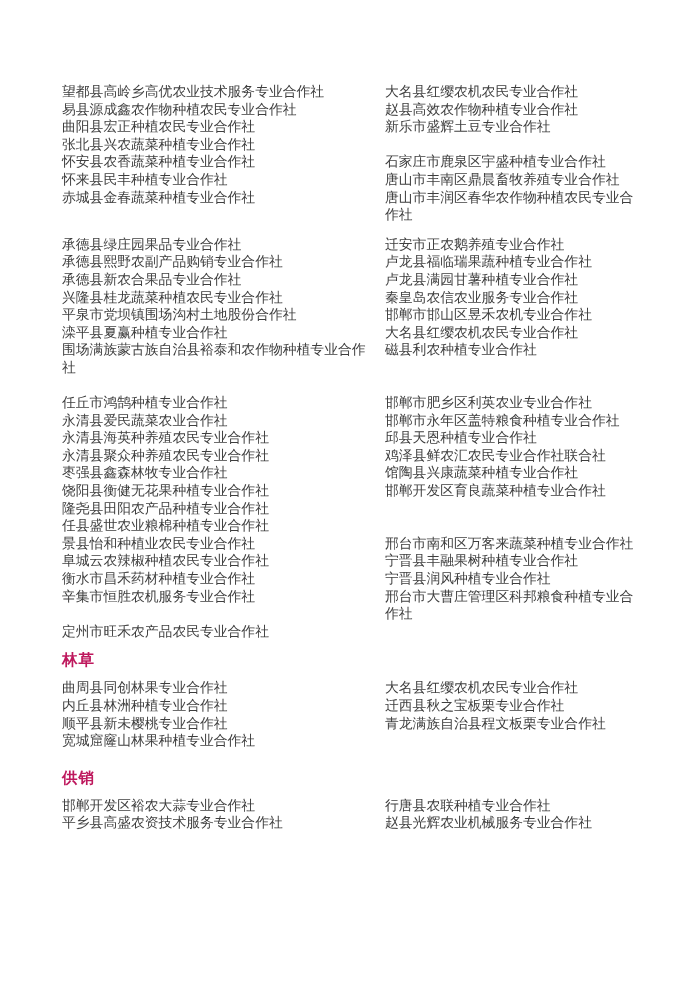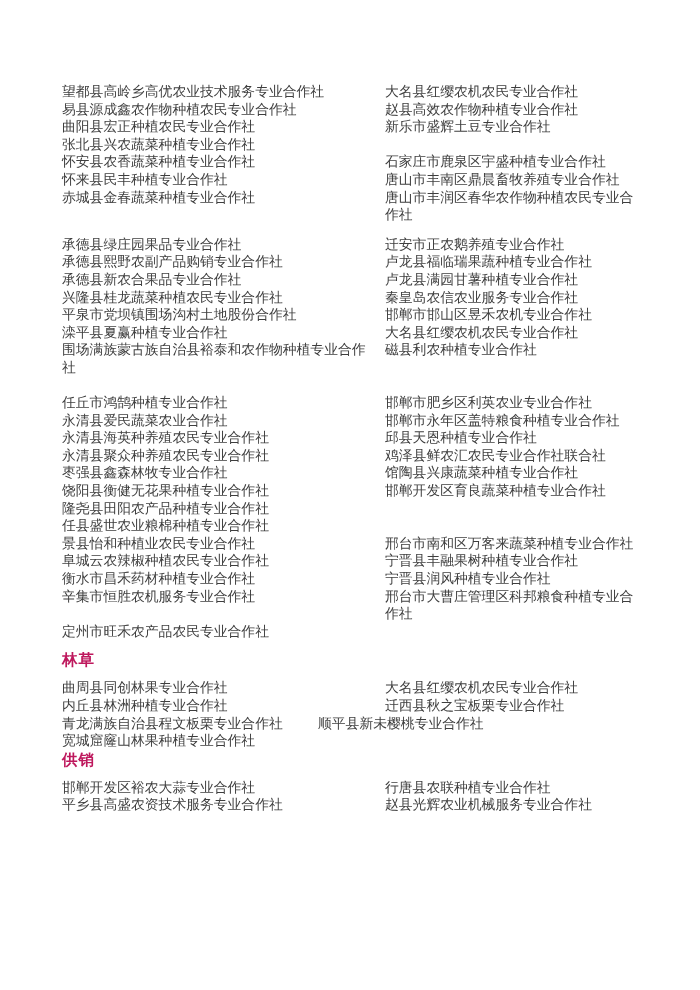--- a/index.html
+++ b/index.html
@@ -21,21 +21,21 @@
     top:83px;
     width:610px;
     color:#3e3e3e;
     font-size:13.8px;
     line-height:17.6px;
   }
   .coop-block { margin:0; }
   #block-group-2 { margin-top:12px; }
   #block-group-3 { margin-top:17.6px; }
   #block-section-linzao { margin-top:10px; }
-  #block-section-gongxiao { }
+  #block-section-gongxiao { margin-top:18px; }
   .section-heading {
     font-size:15.5px;
     line-height:20px;
     font-weight:bold;
     color:#be185d;
     margin:0 0 9px 0;
     letter-spacing:1px;
   }
   .coop-row {
     display:flex;
@@ -170,22 +170,22 @@
         <h2 class="section-heading">林草</h2>
         <div class="coop-row">
           <div class="coop-cell cell-left">曲周县同创林果专业合作社</div>
           <div class="coop-cell cell-right">大名县红缨农机农民专业合作社</div>
         </div>
         <div class="coop-row">
           <div class="coop-cell cell-left">内丘县林洲种植专业合作社</div>
           <div class="coop-cell cell-right">迁西县秋之宝板栗专业合作社</div>
         </div>
         <div class="coop-row">
+          <div class="coop-cell cell-left">顺平县新未樱桃专业合作社</div>
           <div class="coop-cell cell-right">青龙满族自治县程文板栗专业合作社</div>
-          <div class="coop-cell cell-left">顺平县新未樱桃专业合作社</div>
         </div>
         <div class="coop-row">
           <div class="coop-cell cell-left">宽城窟窿山林果种植专业合作社</div>
           <div class="coop-cell cell-right"></div>
         </div>
       </div>
       <div class="coop-block" id="block-section-gongxiao">
         <h2 class="section-heading">供销</h2>
         <div class="coop-row">
           <div class="coop-cell cell-left">邯郸开发区裕农大蒜专业合作社</div>

